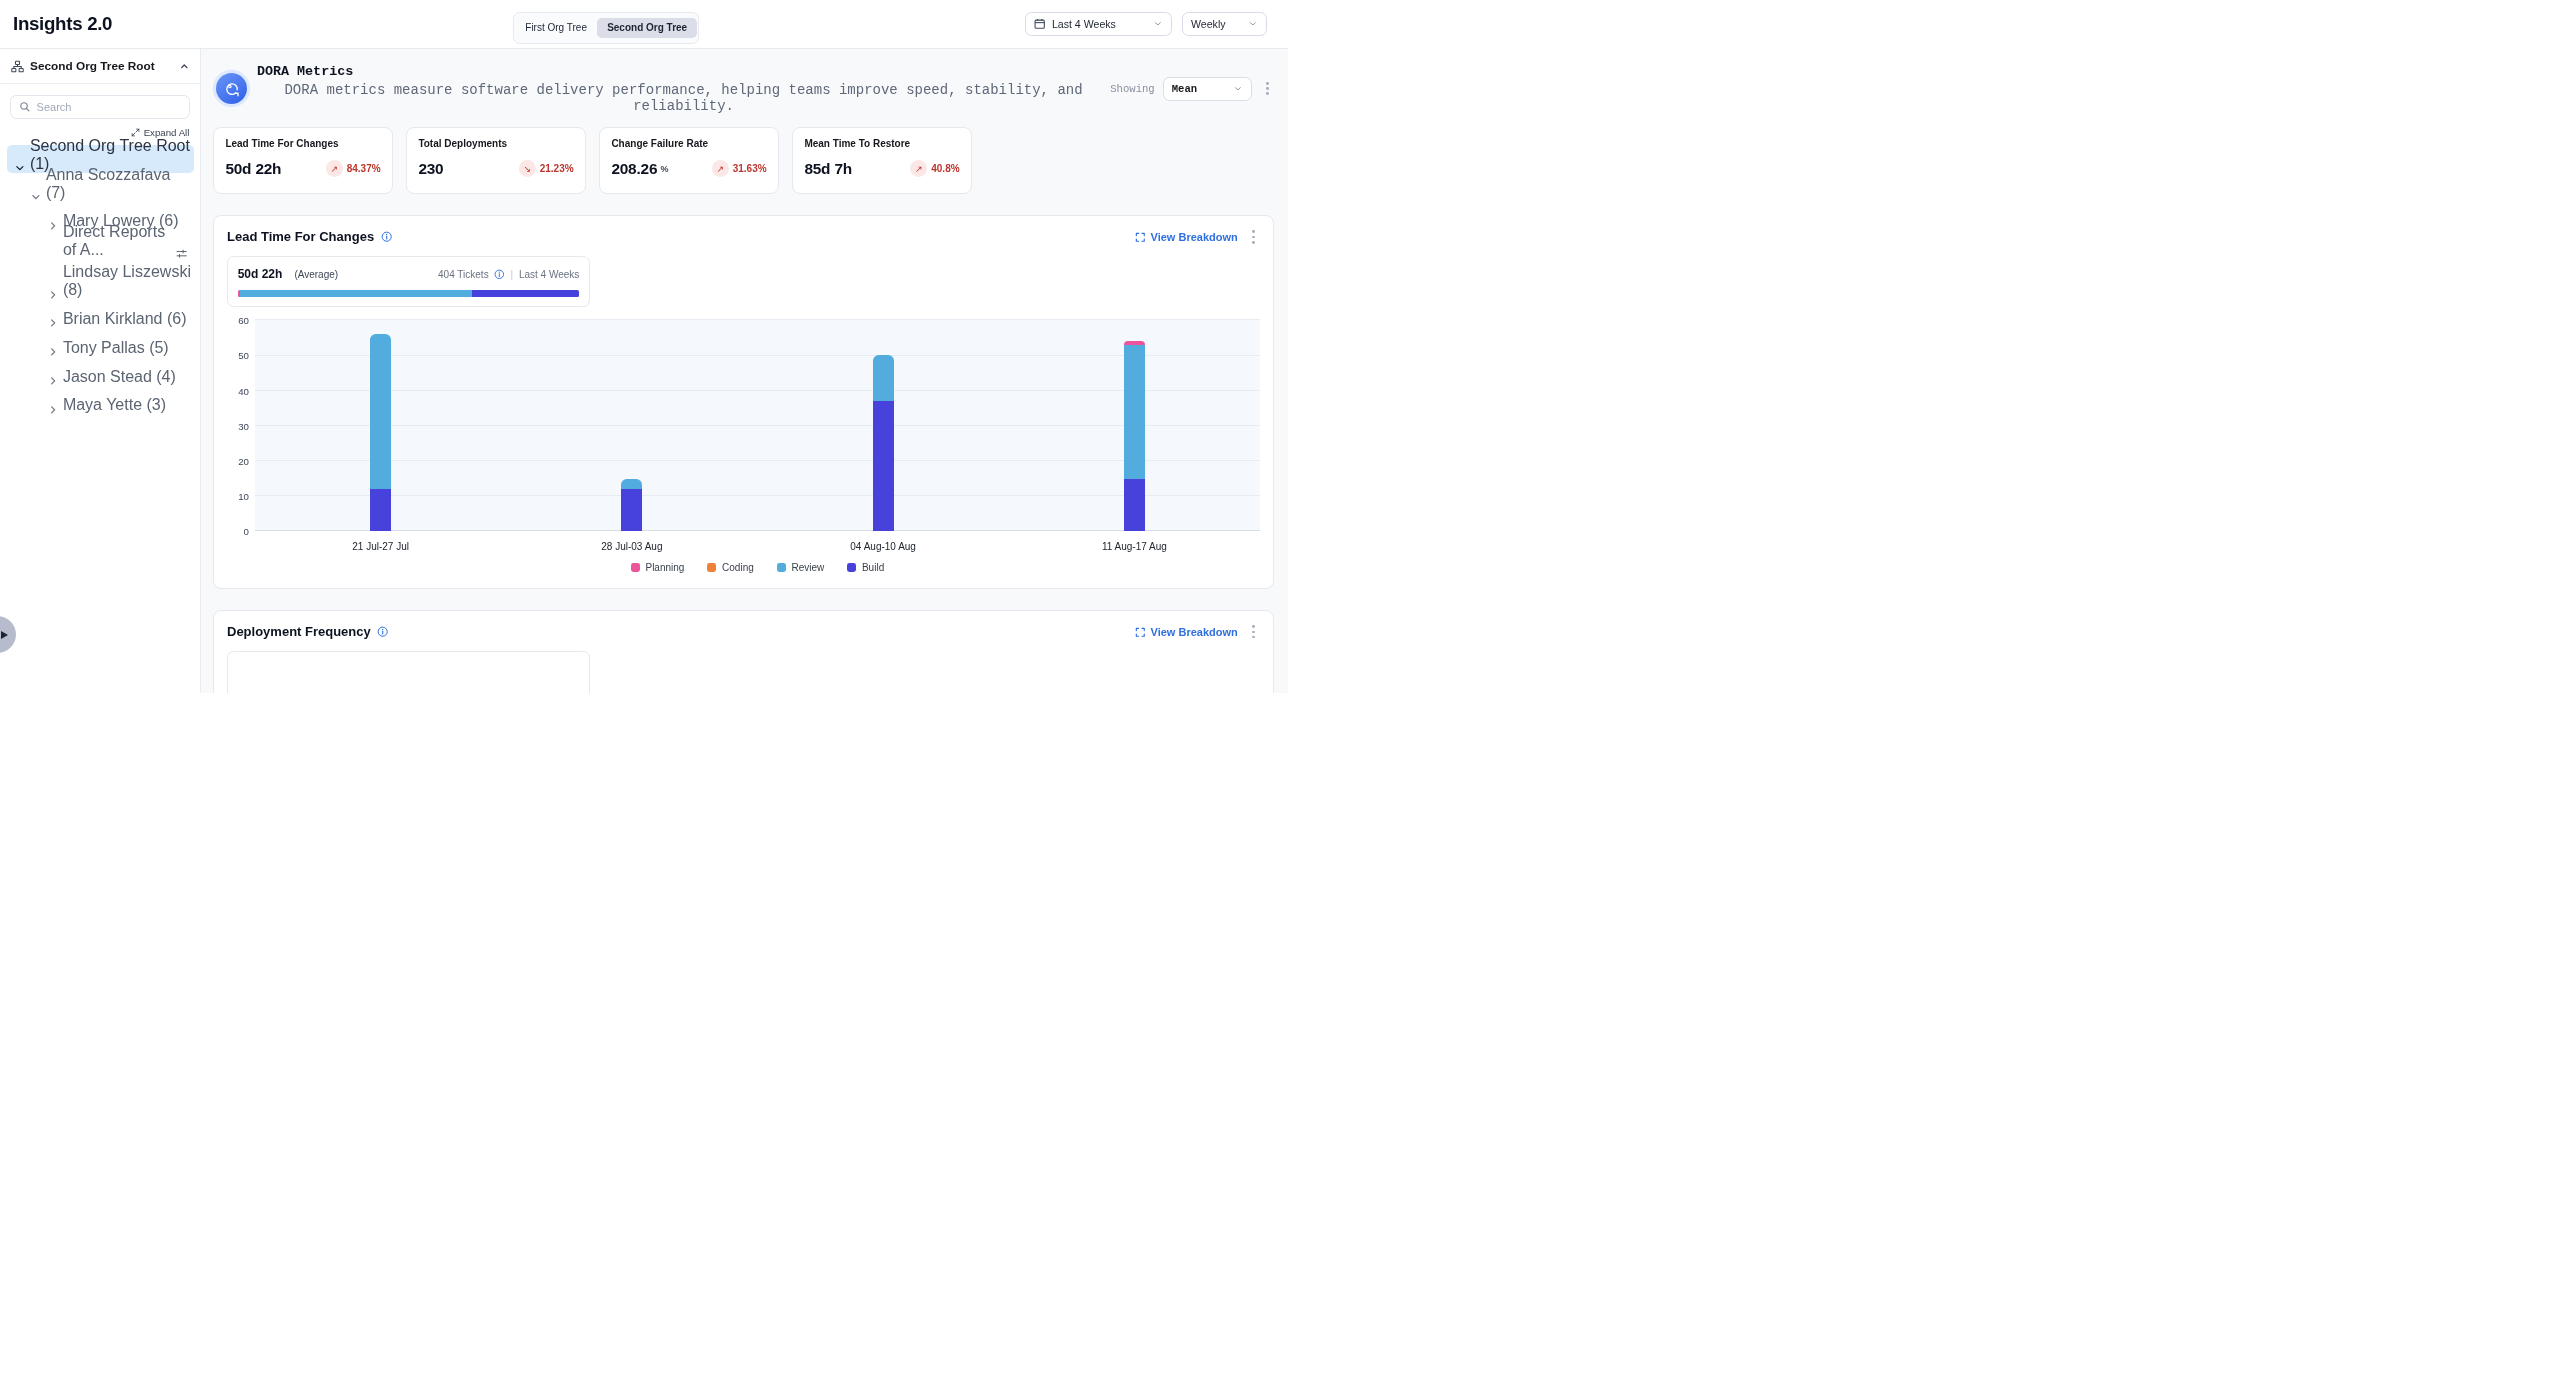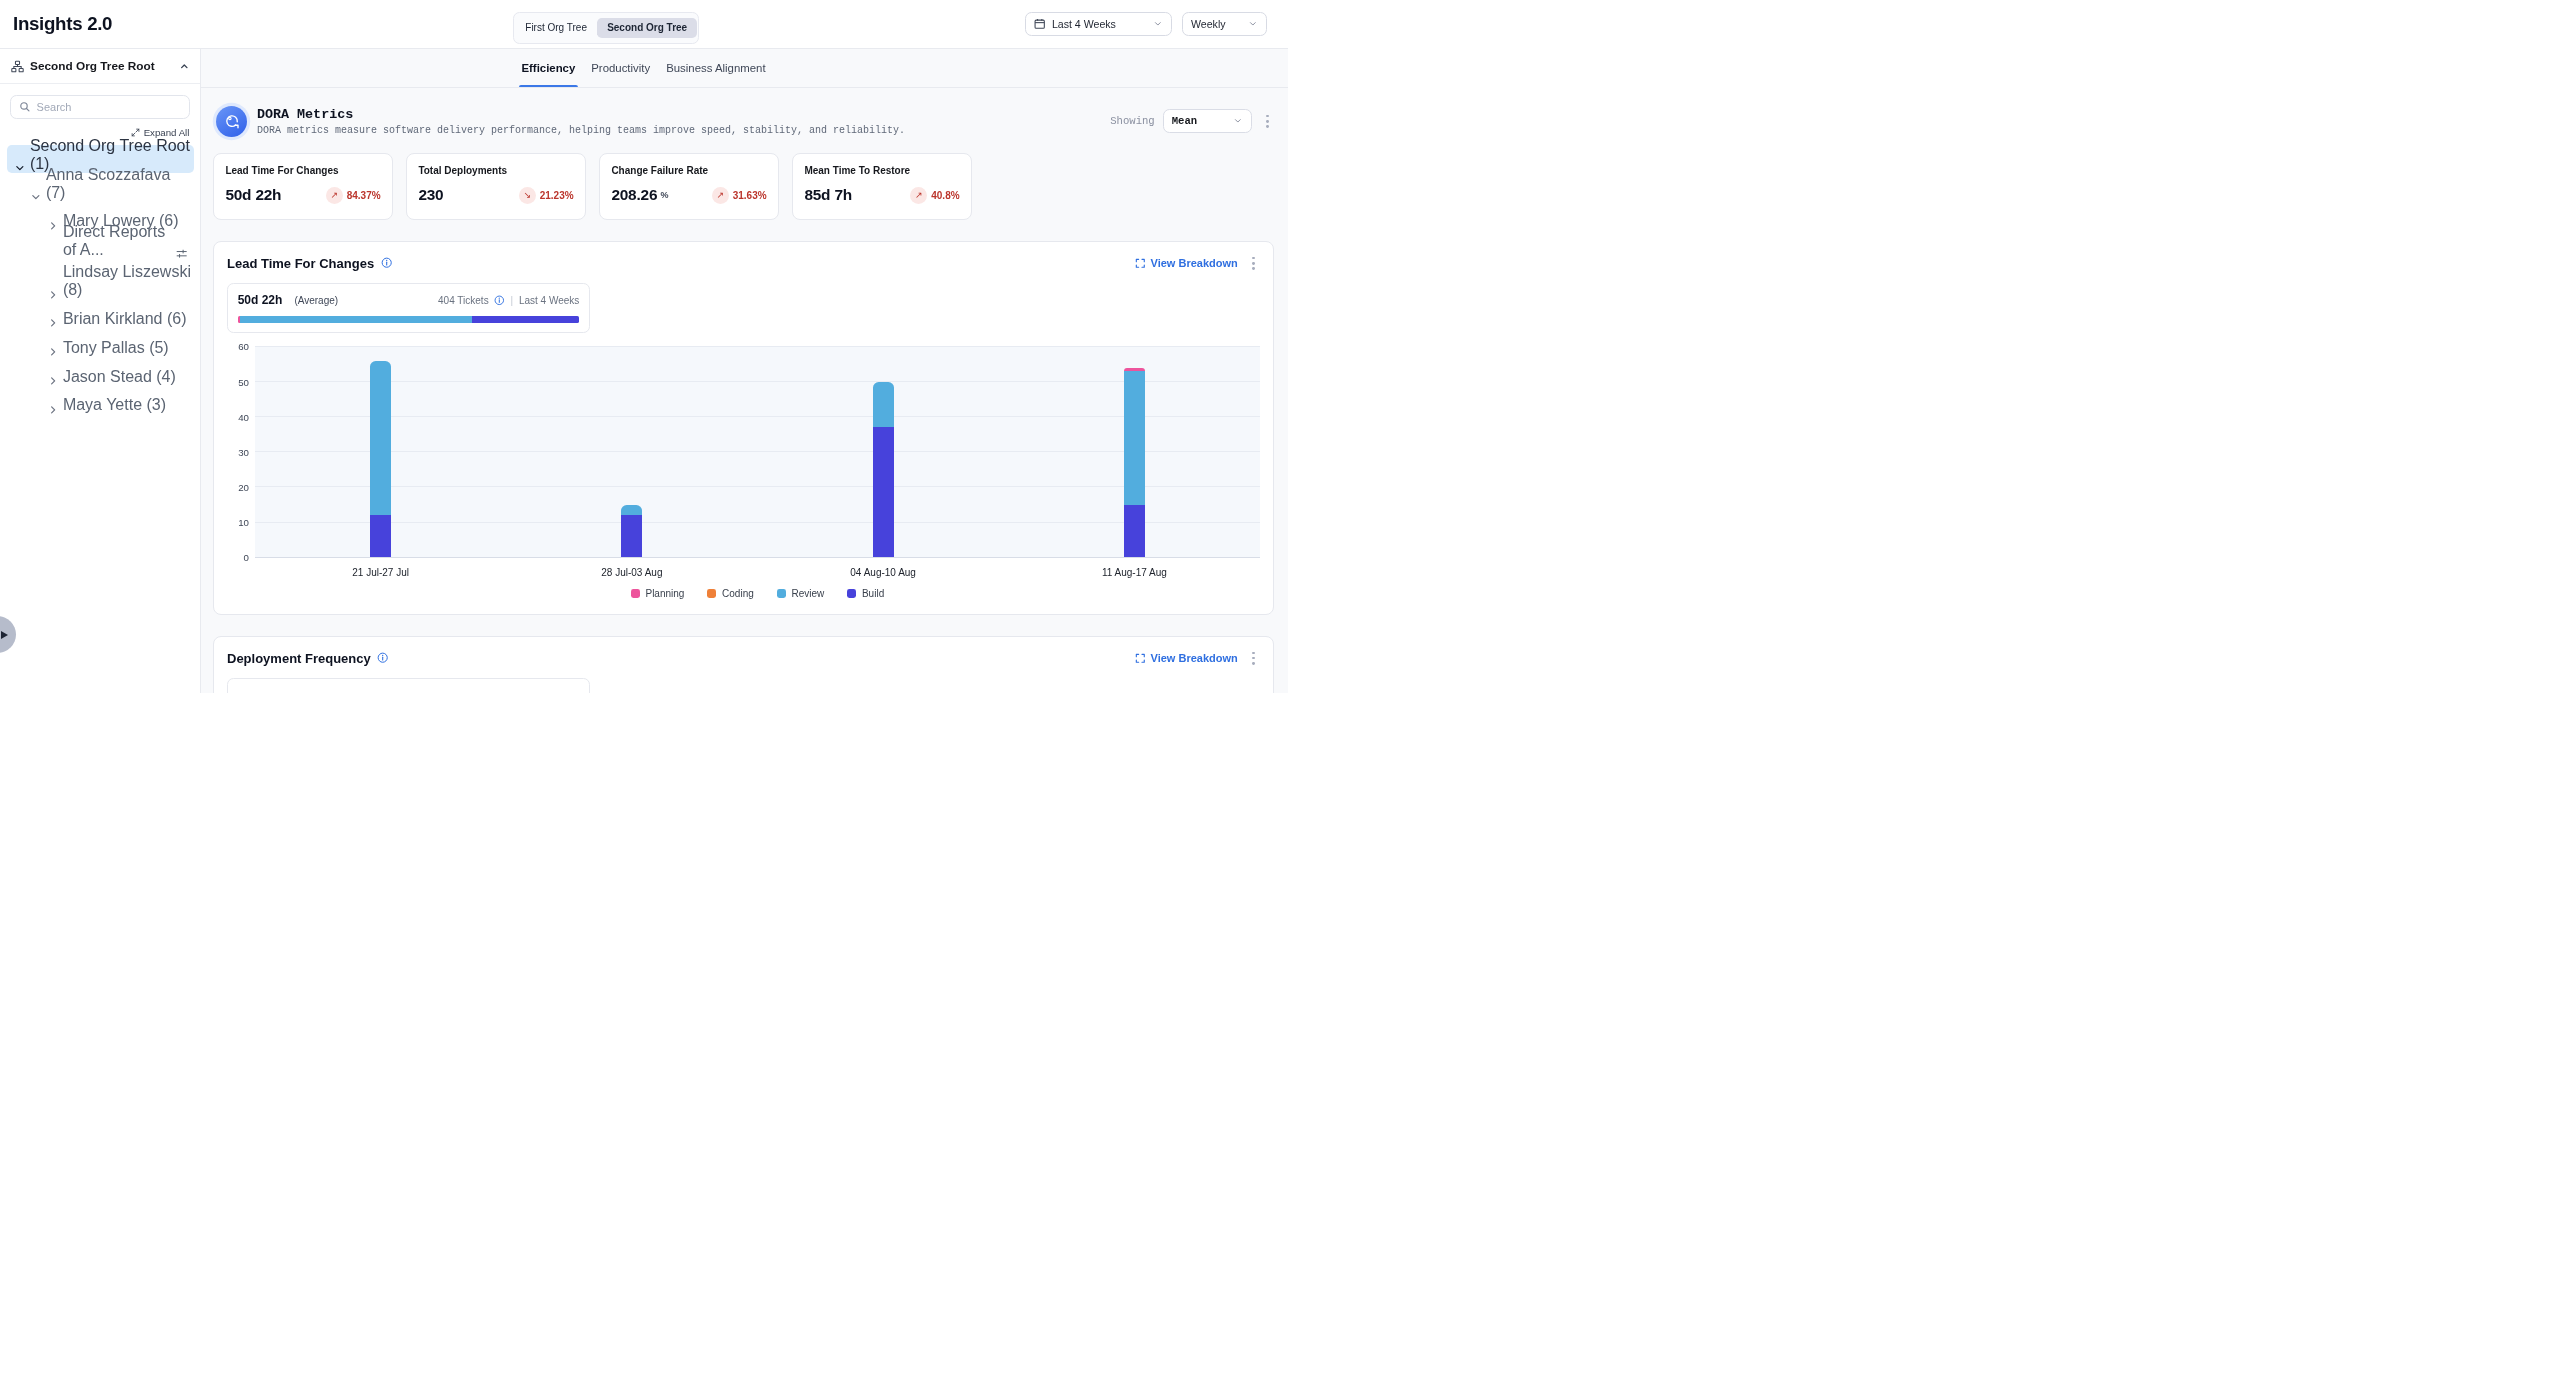--- a/index.html
+++ b/index.html
@@ -42,21 +42,21 @@
   .tabs { position:absolute; left:calc(50% - 101px); transform:translateX(-50%); top:0; bottom:0; display:flex; gap:16px; align-items:stretch; }
   .tab { position:relative; display:flex; align-items:center; font-size:11.4px; color:#3f4757; white-space:nowrap; cursor:default; }
   .tab.active { color:#0d1220; font-weight:700; }
   .tab.active::after { content:""; position:absolute; left:-2.4px; right:-2.4px; bottom:0; height:2.4px; background:#3b78e7; border-radius:2.4px 2.4px 0 0; }
   .content { padding:11.4px 14px 0 12px; }
 
   .dora-head { display:flex; align-items:center; margin:3.2px 0 13px;font-family:Liberation Mono, monospace; }
   .dora-icon { width:31px; height:31px; border-radius:50%; background:linear-gradient(145deg,#6a96f7,#2e5fe9); box-shadow:0 0 0 3.2px #dfe9fd; display:flex; align-items:center; justify-content:center; margin:3.2px 9.7px 3.2px 3.2px; flex:none; }
   .dora-titles { flex:1; }
   .dora-title { font-size:13.4px; font-weight:800; color:#0d1220; margin-bottom:3.2px; }
-  .dora-desc { font-size:10px; color:#5f6878; }
+  .dora-desc { font-size:14px; color:#5f6878;text-align:center; }
   .showing-label { font-size:10.6px; color:#8a90a0; margin-right:8px; }
   .mean-select { width:89px; height:24px; border:0.8px solid #dadde6; border-radius:6.5px; background:#fff; display:flex; align-items:center; padding:0 8px; font-size:10.6px; font-weight:700; color:#16181d; }
   .mean-select .chev { margin-left:auto; }
   .kebab { display:flex; flex-direction:column; gap:2.4px; padding:3.2px 4.9px; margin-left:9.7px; cursor:default; }
   .kebab .dot { width:2.8px; height:2.8px; border-radius:50%; background:#a7adbd; }
 
   .cards { display:flex; gap:13px; margin-bottom:21px; }
   .mcard { width:180px; height:67px; background:#fff; border:0.8px solid #e6e8ee; border-radius:8px; padding:10.6px 11.4px; }
   .mcard-title { font-size:10px; font-weight:700; color:#16181d; margin-bottom:10.6px; white-space:nowrap; }
   .mcard-row { display:flex; align-items:center; }
@@ -247,27 +247,20 @@
         <span>Maya Yette (3)</span>
       </div>
     </div>
 </div>
 
 <div class="collapse-handle">
   <span class="tri"></span>
 </div>
 
 <div class="main">
-  <div class="tabs-row">
-    <div class="tabs" id="tabs">
-        <div class="tab active">Efficiency</div>
-        <div class="tab">Productivity</div>
-        <div class="tab">Business Alignment</div>
-      </div>
-  </div>
   <div class="content">
 
     <div class="dora-head">
       <div class="dora-icon">
         <svg width="18" height="18" viewBox="0 0 24 24">
             <path d="M19 13 a7 7 0 1 0 -2.2 4.3" fill="none" stroke="#fff" stroke-width="1.8" stroke-linecap="round"></path>
             <path d="M16.2 17.6 H20 M20 17.6 V21" fill="none" stroke="#fff" stroke-width="1.8" stroke-linecap="round" stroke-linejoin="round"></path>
             <circle cx="9.2" cy="8.6" r="1.6" fill="none" stroke="#fff" stroke-width="1.5"></circle>
           </svg>
       </div>

